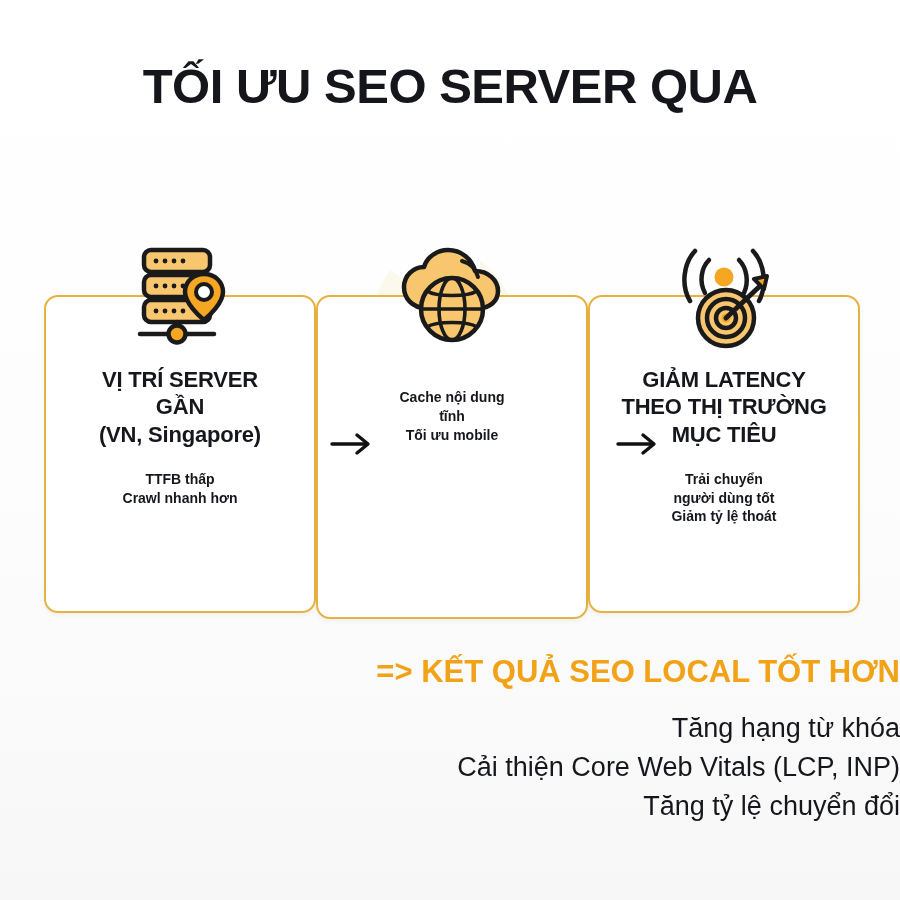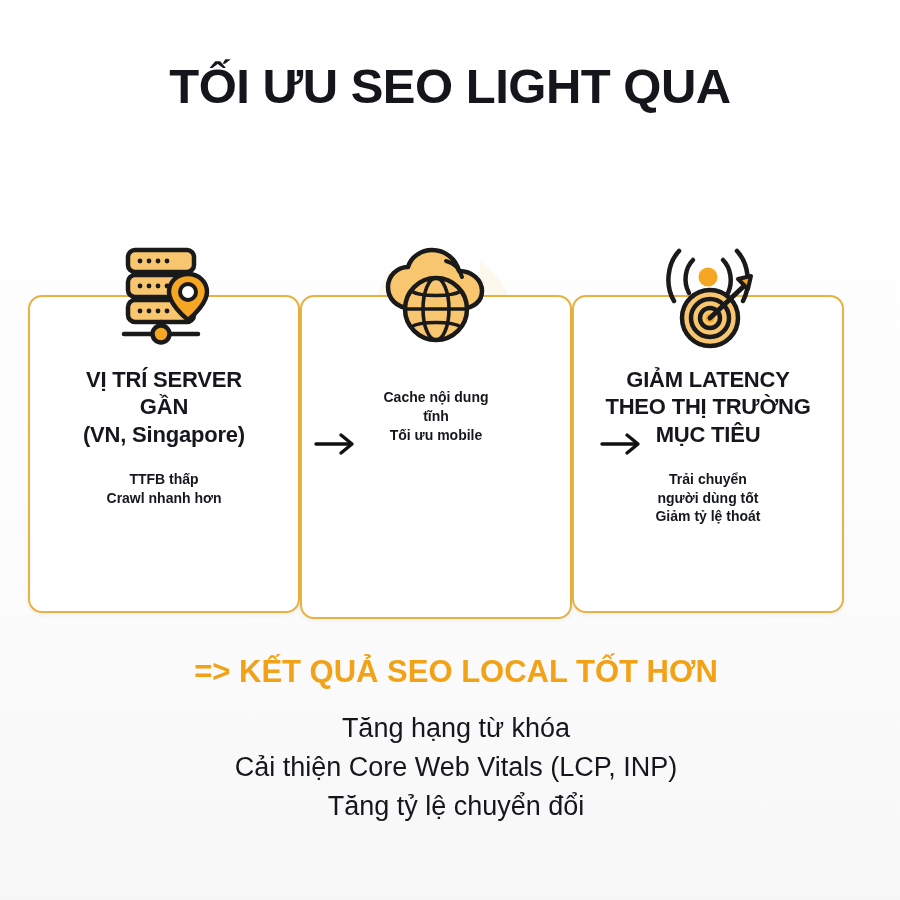--- a/index.html
+++ b/index.html
@@ -72,21 +72,21 @@
     letter-spacing: -0.5px;
     color: #14161c;
     line-height: 1.18;
     white-space: nowrap;
   }
 
   
   .row {
     position: absolute;
     top: 246px;
-    left: 28px;
+    left: 44px;
     width: 816px;
     height: 375px;
     display: flex;
     align-items: flex-start;
     z-index: 2;
   }
 
   .card-wrap {
     position: relative;
     flex: 1 1 0;
@@ -156,21 +156,21 @@
   }
   .arrow.a1 { left: 286px; }
   .arrow.a2 { left: 572px; }
 
   
   .footer {
     position: absolute;
     top: 655px;
     left: 12px;
     right: 0;
-    text-align: center;
+    text-align: right;
     z-index: 3;
   }
   .result-line {
     font-size: 31px;
     font-weight: 700;
     color: #f2a217;
     letter-spacing: 0px;
     line-height: 1.1;
   }
   .footer-list {
@@ -191,21 +191,21 @@
     <svg class="wm-mark" viewBox="0 0 250 250">
       <path d="M60 30 C 20 90, 40 170, 120 200 C 70 160, 60 100, 95 55 Z" fill="#fdf4dc"></path>
       <path d="M150 20 C 200 60, 210 140, 140 195 C 195 150, 190 80, 150 45 Z" fill="#fdf4dc"></path>
       <path d="M120 55 L 95 135 L 125 135 L 105 205 L 165 115 L 130 115 L 150 55 Z" fill="#fcf0cf"></path>
     </svg>
     <div class="wm-word">LIGHT</div>
     <div class="wm-sub">Nhanh - Chuẩn - Đẹp</div>
   </div>
 
   <div class="heading">
-    <div class="line">TỐI ƯU SEO LIGHT QUA</div>
+    <div class="line">TỐI ƯU SEO SERVER QUA</div>
   </div>
 
   <div class="row">
 
     <div class="card-wrap">
       <div class="card"></div>
       <div class="icon-holder">
         <svg width="108" height="104" viewBox="0 0 108 104">
           <g stroke="#1a1a1a" stroke-width="4.5" stroke-linecap="round" stroke-linejoin="round">
             <rect x="18" y="4" width="66" height="22" rx="7" fill="#f8c66e"></rect>

